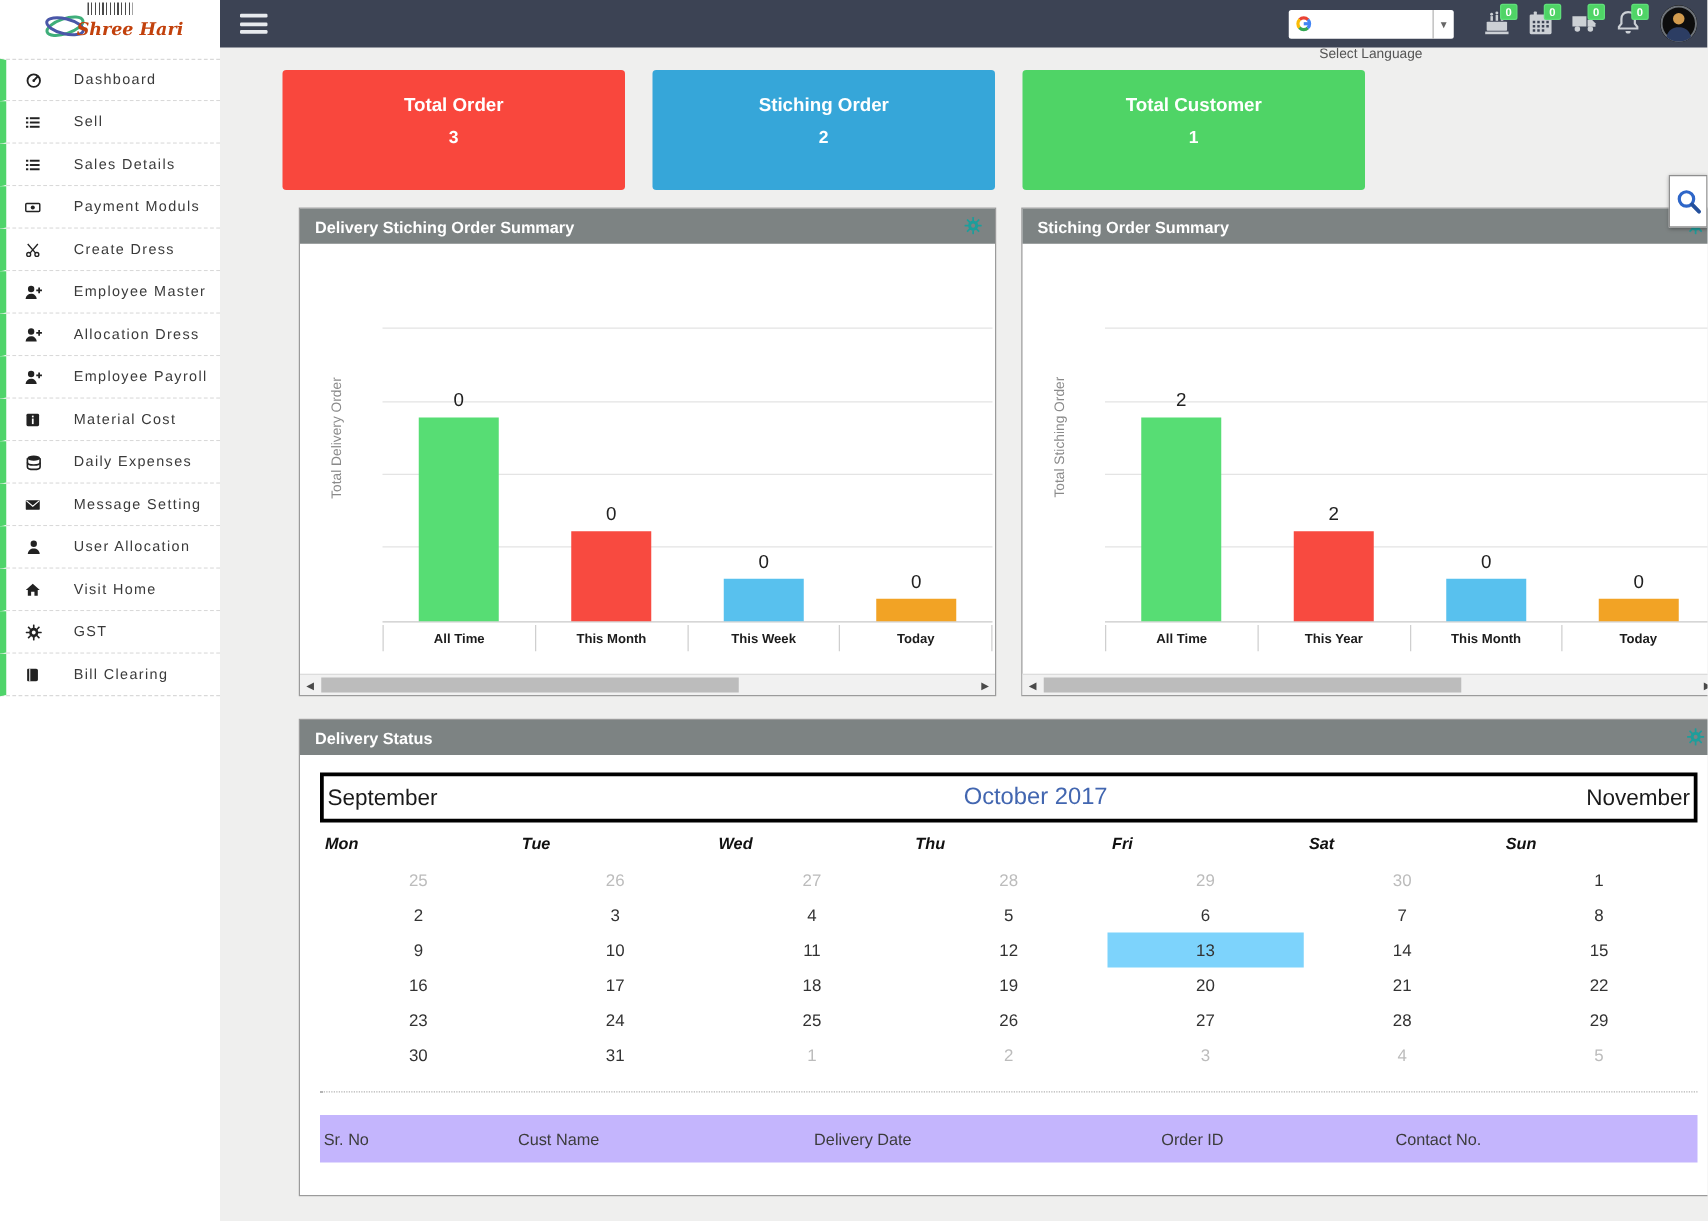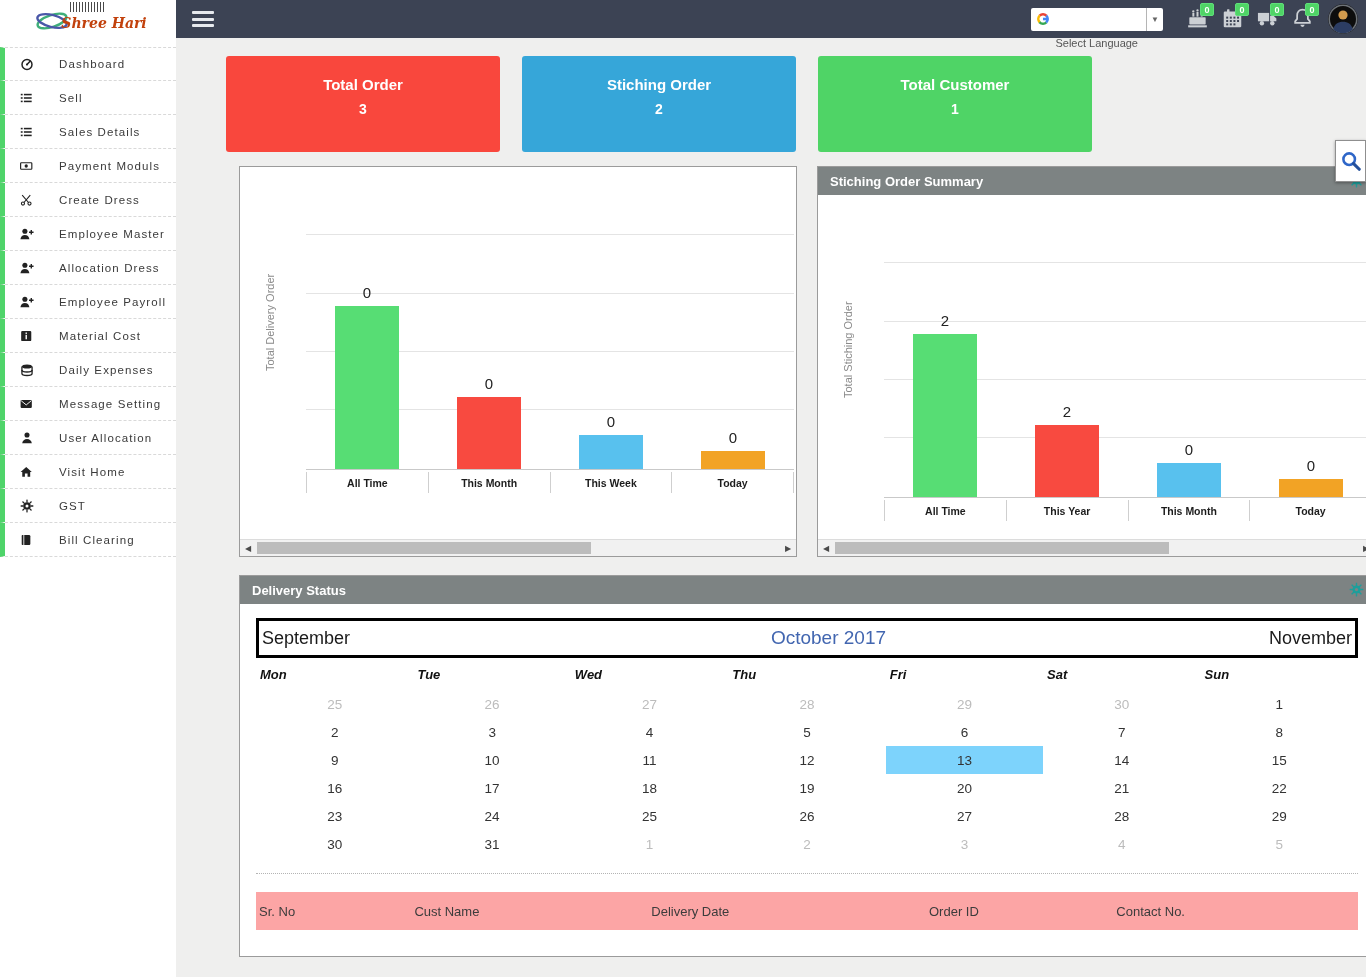--- a/index.html
+++ b/index.html
@@ -75,21 +75,21 @@
   .month-nav { height:40px; border:3px solid #000; display:flex; align-items:center; padding:0 3px; position:relative; background:#fff; }
   .mn-side { font-size:18px; color:#1a1a1a; background:none; border:none; cursor:pointer; padding:0; font-family:inherit; z-index:1; }
   .mn-cur { position:absolute; left:0; right:0; text-align:center; font-size:19px; color:#4266b0;padding-left:43px; }
   .cal-head { display:flex; margin-top:9px; height:23px;font-style:italic; }
   .cal-head-cell { flex:1; font-weight:bold; font-size:13px; color:#111; padding-left:4px; }
   .cal-week { display:flex; height:28px; }
   .cal-day { flex:1; display:flex; align-items:center; justify-content:center; font-size:13.5px; color:#333; cursor:pointer; }
   .cal-day.muted { color:#bcbcbc; }
   .cal-day.sel { background:#7dd3fc; }
   .dotted-sep { border-top:1px dotted #b4b4b4; margin-top:15px; }
-  .tbl-head { margin-top:18px; background:#fca5a5; height:38px; display:flex; align-items:center; font-size:13px; color:#3c3c3c; }
+  .tbl-head { margin-top:18px; background:#c4b5fd; height:38px; display:flex; align-items:center; font-size:13px; color:#3c3c3c; }
   .tbl-cell { padding-left:3px; }
 
   .search-float { position:absolute; right:0; top:140px; width:31px; height:42px; background:#fff; border:1px solid #8f8f8f;
     box-shadow:0 1px 3px rgba(0,0,0,.35); z-index:9; display:flex; align-items:center; justify-content:flex-start; padding-left:4px; cursor:pointer; }
   .search-float svg { width:22px; height:22px; }
 </style>
 </head>
 <body>
 
 <aside class="sidebar">
@@ -359,20 +359,37 @@
         <div class="stat-label">Stiching Order</div>
         <div class="stat-value">2</div>
       </div>
       <div class="stat-card" style="background: rgb(79, 212, 102);">
         <div class="stat-label">Total Customer</div>
         <div class="stat-value">1</div>
       </div>
     </div>
   <div class="charts-row" id="charts-row">
       <section class="panel chart-panel">
+        <div class="panel-header">
+          <span class="panel-title">Delivery Stiching Order Summary</span>
+          <button class="gear-btn">
+            <svg viewBox="0 0 24 24" width="15" height="15">
+              <rect x="10.9" y="1" width="2.2" height="5.2" rx="0.6" transform="rotate(0 12 12)" fill="#1d9e9b"></rect>
+              <rect x="10.9" y="1" width="2.2" height="5.2" rx="0.6" transform="rotate(45 12 12)" fill="#1d9e9b"></rect>
+              <rect x="10.9" y="1" width="2.2" height="5.2" rx="0.6" transform="rotate(90 12 12)" fill="#1d9e9b"></rect>
+              <rect x="10.9" y="1" width="2.2" height="5.2" rx="0.6" transform="rotate(135 12 12)" fill="#1d9e9b"></rect>
+              <rect x="10.9" y="1" width="2.2" height="5.2" rx="0.6" transform="rotate(180 12 12)" fill="#1d9e9b"></rect>
+              <rect x="10.9" y="1" width="2.2" height="5.2" rx="0.6" transform="rotate(225 12 12)" fill="#1d9e9b"></rect>
+              <rect x="10.9" y="1" width="2.2" height="5.2" rx="0.6" transform="rotate(270 12 12)" fill="#1d9e9b"></rect>
+              <rect x="10.9" y="1" width="2.2" height="5.2" rx="0.6" transform="rotate(315 12 12)" fill="#1d9e9b"></rect>
+              <circle cx="12" cy="12" r="6.4" fill="#1d9e9b"></circle>
+              <circle cx="12" cy="12" r="2.6" fill="#7d8383"></circle>
+            </svg>
+          </button>
+        </div>
         <div class="chart-body">
           <div class="ylabel">Total Delivery Order</div>
           <div class="plot">
             <div class="gridline" style="bottom:59px"></div>
             <div class="gridline" style="bottom:117px"></div>
             <div class="gridline" style="bottom:175px"></div>
             <div class="gridline" style="bottom:234px"></div>
             <div class="bars">
               <div class="bar-col">
                 <div class="bar-value" style="bottom:calc(54.5% + 5px)">0</div>

